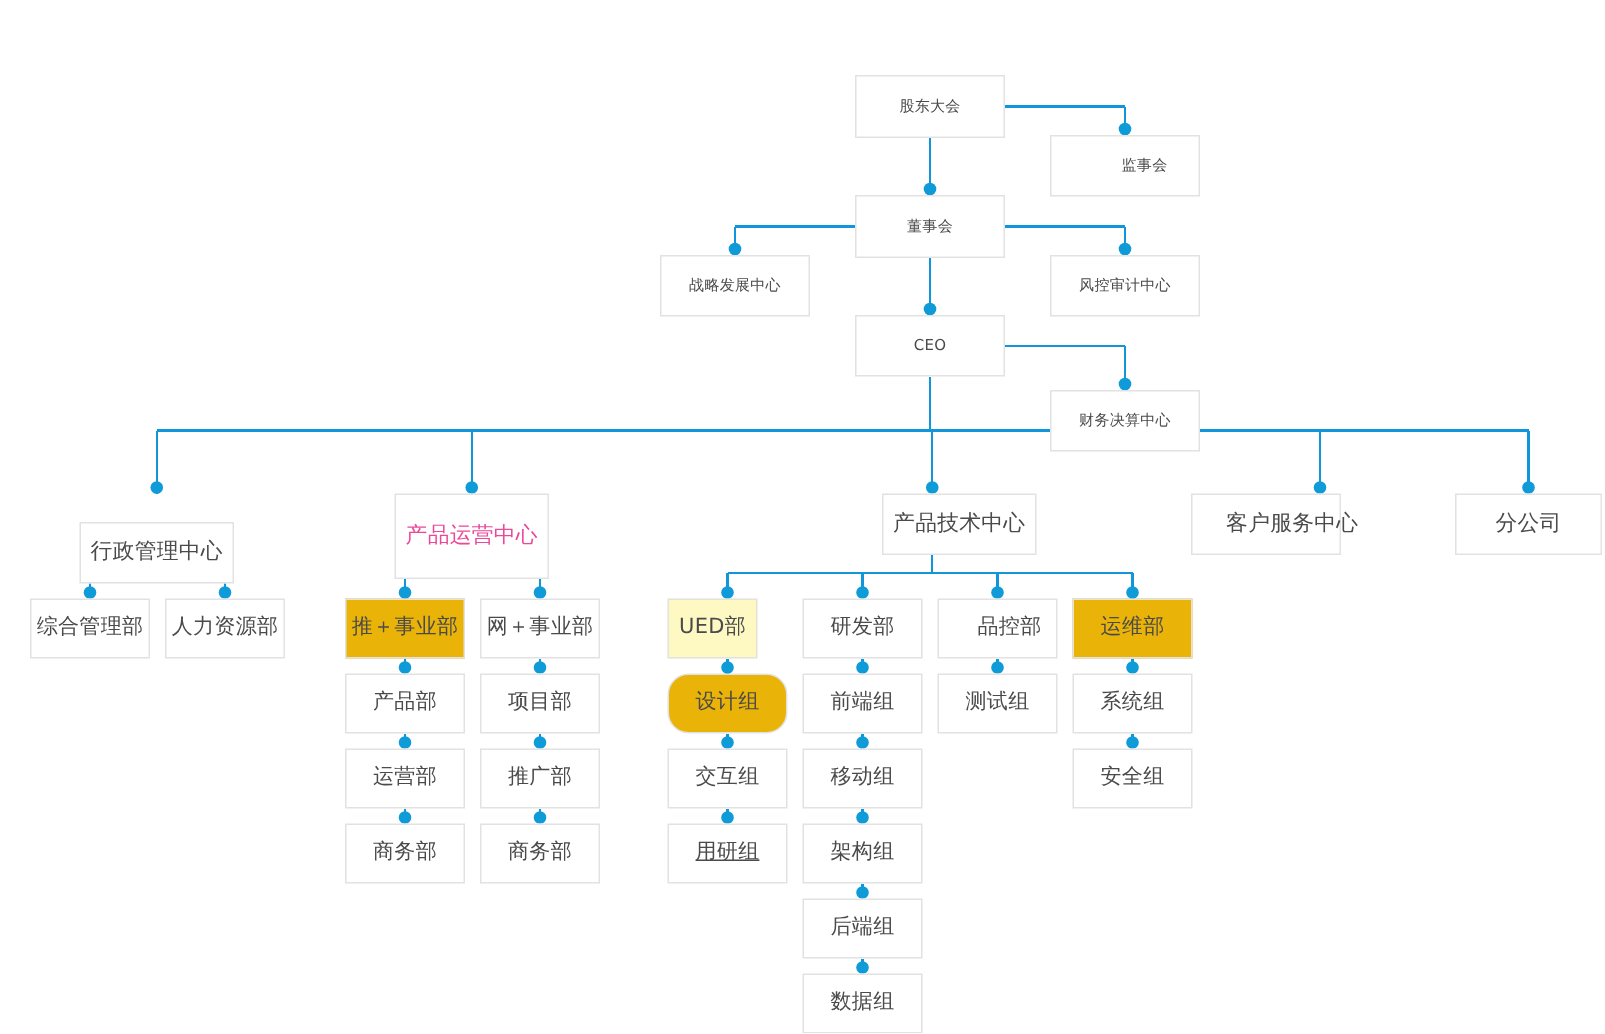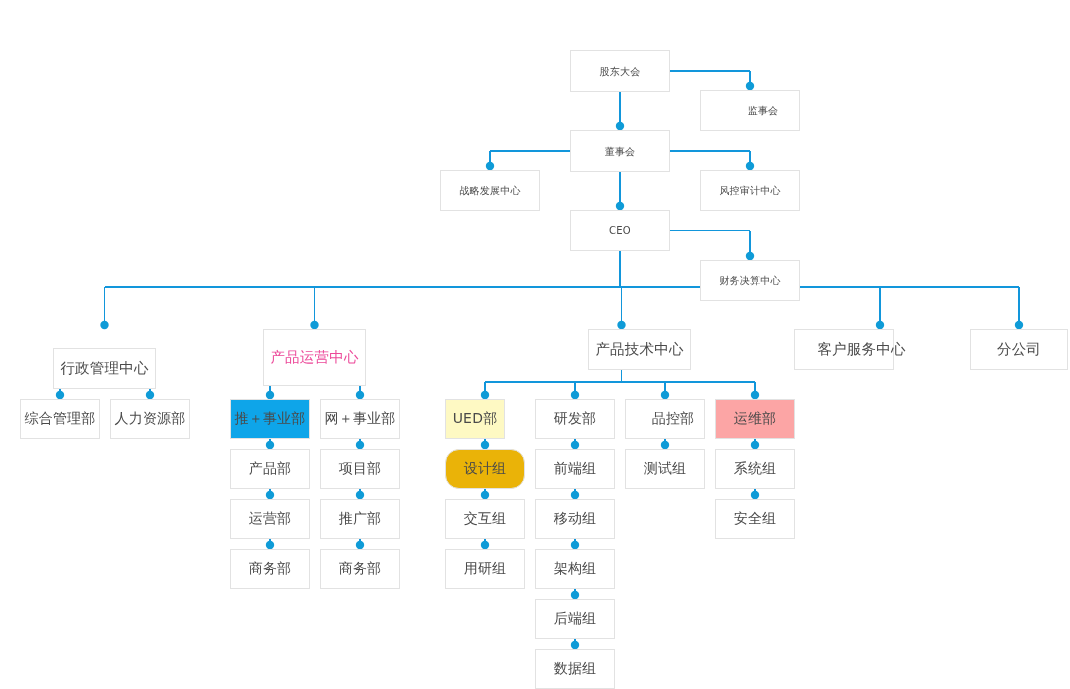--- a/index.html
+++ b/index.html
@@ -180,21 +180,21 @@
       </div>
       <div class="node size-md" style="left: 970px; top: 329px; width: 98px; height: 41px; border-color: rgb(226, 226, 226); background-color: rgb(255, 255, 255); color: rgb(74, 74, 74);">
         <span class="node-label">分公司</span>
       </div>
       <div class="node size-sm" style="left: 20px; top: 399px; width: 80px; height: 40px; border-color: rgb(226, 226, 226); background-color: rgb(255, 255, 255); color: rgb(74, 74, 74);">
         <span class="node-label">综合管理部</span>
       </div>
       <div class="node size-sm" style="left: 110px; top: 399px; width: 80px; height: 40px; border-color: rgb(226, 226, 226); background-color: rgb(255, 255, 255); color: rgb(74, 74, 74);">
         <span class="node-label">人力资源部</span>
       </div>
-      <div class="node size-sm" style="left: 230px; top: 399px; width: 80px; height: 40px; border-color: rgb(226, 226, 226); background-color: #0ea5e9; color: rgb(74, 74, 74);">
+      <div class="node size-sm" style="left: 230px; top: 399px; width: 80px; height: 40px; border-color: rgb(226, 226, 226); background-color: #eab308; color: rgb(74, 74, 74);">
         <span class="node-label">推＋事业部</span>
       </div>
       <div class="node size-sm" style="left: 230px; top: 449px; width: 80px; height: 40px; border-color: rgb(226, 226, 226); background-color: rgb(255, 255, 255); color: rgb(74, 74, 74);">
         <span class="node-label">产品部</span>
       </div>
       <div class="node size-sm" style="left: 230px; top: 499px; width: 80px; height: 40px; border-color: rgb(226, 226, 226); background-color: rgb(255, 255, 255); color: rgb(74, 74, 74); align-items: center;">
         <span class="node-label">运营部</span>
       </div>
       <div class="node size-sm" style="left: 230px; top: 549px; width: 80px; height: 40px; border-color: rgb(226, 226, 226); background-color: rgb(255, 255, 255); color: rgb(74, 74, 74);">
         <span class="node-label">商务部</span>
@@ -213,21 +213,21 @@
       </div>
       <div class="node size-sm" style="left: 445px; top: 399px; width: 60px; height: 40px; border-color: rgb(226, 226, 226); background-color: #fef9c3; color: rgb(74, 74, 74);">
         <span class="node-label">UED部</span>
       </div>
       <div class="node size-sm" style="left: 445px; top: 449px; width: 80px; height: 40px; border-color: rgb(226, 226, 226); background-color: #eab308; color: rgb(74, 74, 74); border-radius: 14px;">
         <span class="node-label">设计组</span>
       </div>
       <div class="node size-sm" style="left: 445px; top: 499px; width: 80px; height: 40px; border-color: rgb(226, 226, 226); background-color: rgb(255, 255, 255); color: rgb(74, 74, 74);">
         <span class="node-label">交互组</span>
       </div>
-      <div class="node size-sm" style="left: 445px; top: 549px; width: 80px; height: 40px; border-color: rgb(226, 226, 226); background-color: rgb(255, 255, 255); color: rgb(74, 74, 74);">
+      <div class="node size-sm" style="left: 445px; top: 549px; width: 80px; height: 40px; border-color: rgb(226, 226, 226); background-color: rgb(255, 255, 255); color: rgb(74, 74, 74); text-decoration: underline;">
         <span class="node-label">用研组</span>
       </div>
       <div class="node size-sm" style="left: 535px; top: 399px; width: 80px; height: 40px; border-color: rgb(226, 226, 226); background-color: rgb(255, 255, 255); color: rgb(74, 74, 74);">
         <span class="node-label">研发部</span>
       </div>
       <div class="node size-sm" style="left: 535px; top: 449px; width: 80px; height: 40px; border-color: rgb(226, 226, 226); background-color: rgb(255, 255, 255); color: rgb(74, 74, 74);">
         <span class="node-label">前端组</span>
       </div>
       <div class="node size-sm" style="left: 535px; top: 499px; width: 80px; height: 40px; border-color: rgb(226, 226, 226); background-color: rgb(255, 255, 255); color: rgb(74, 74, 74);">
         <span class="node-label">移动组</span>
@@ -240,21 +240,21 @@
       </div>
       <div class="node size-sm" style="left: 535px; top: 649px; width: 80px; height: 40px; border-color: rgb(226, 226, 226); background-color: rgb(255, 255, 255); color: rgb(74, 74, 74);">
         <span class="node-label">数据组</span>
       </div>
       <div class="node size-sm" style="left: 625px; top: 399px; width: 80px; height: 40px; border-color: rgb(226, 226, 226); background-color: rgb(255, 255, 255); color: rgb(74, 74, 74); padding-left: 16px;">
         <span class="node-label">品控部</span>
       </div>
       <div class="node size-sm" style="left: 625px; top: 449px; width: 80px; height: 40px; border-color: rgb(226, 226, 226); background-color: rgb(255, 255, 255); color: rgb(74, 74, 74);">
         <span class="node-label">测试组</span>
       </div>
-      <div class="node size-sm" style="left: 715px; top: 399px; width: 80px; height: 40px; border-color: rgb(226, 226, 226); background-color: #fca5a5; color: rgb(74, 74, 74);">
+      <div class="node size-sm" style="left: 715px; top: 399px; width: 80px; height: 40px; border-color: rgb(226, 226, 226); background-color: #eab308; color: rgb(74, 74, 74);">
         <span class="node-label">运维部</span>
       </div>
       <div class="node size-sm" style="left: 715px; top: 449px; width: 80px; height: 40px; border-color: rgb(226, 226, 226); background-color: rgb(255, 255, 255); color: rgb(74, 74, 74);">
         <span class="node-label">系统组</span>
       </div>
       <div class="node size-sm" style="left: 715px; top: 499px; width: 80px; height: 40px; border-color: rgb(226, 226, 226); background-color: rgb(255, 255, 255); color: rgb(74, 74, 74);">
         <span class="node-label">安全组</span>
       </div>
     </div>
 </div>

